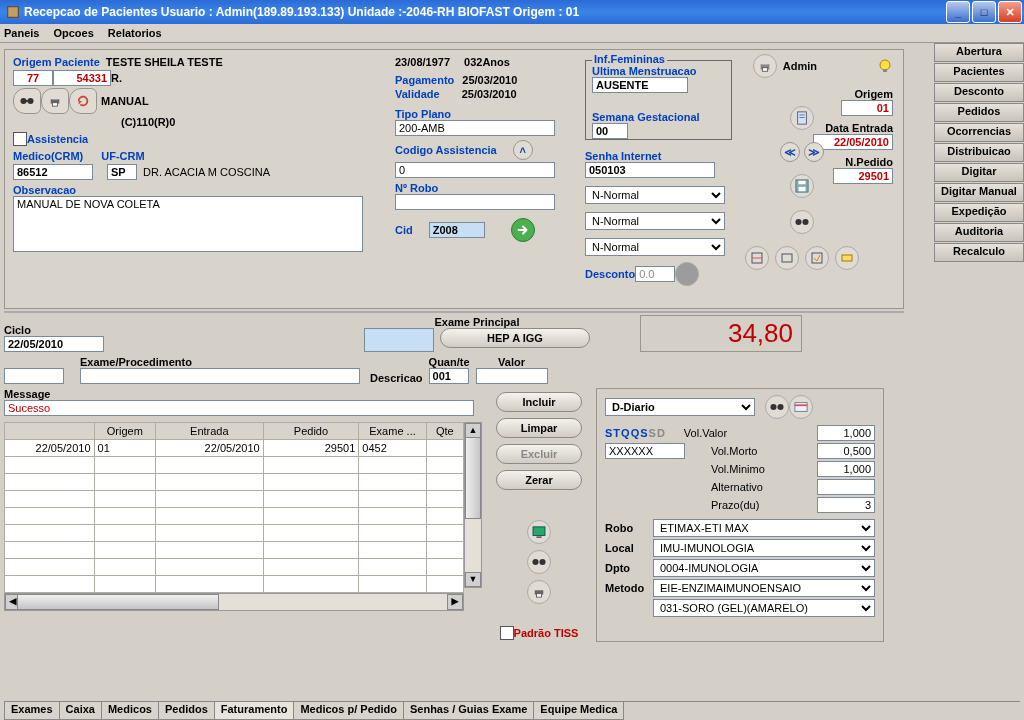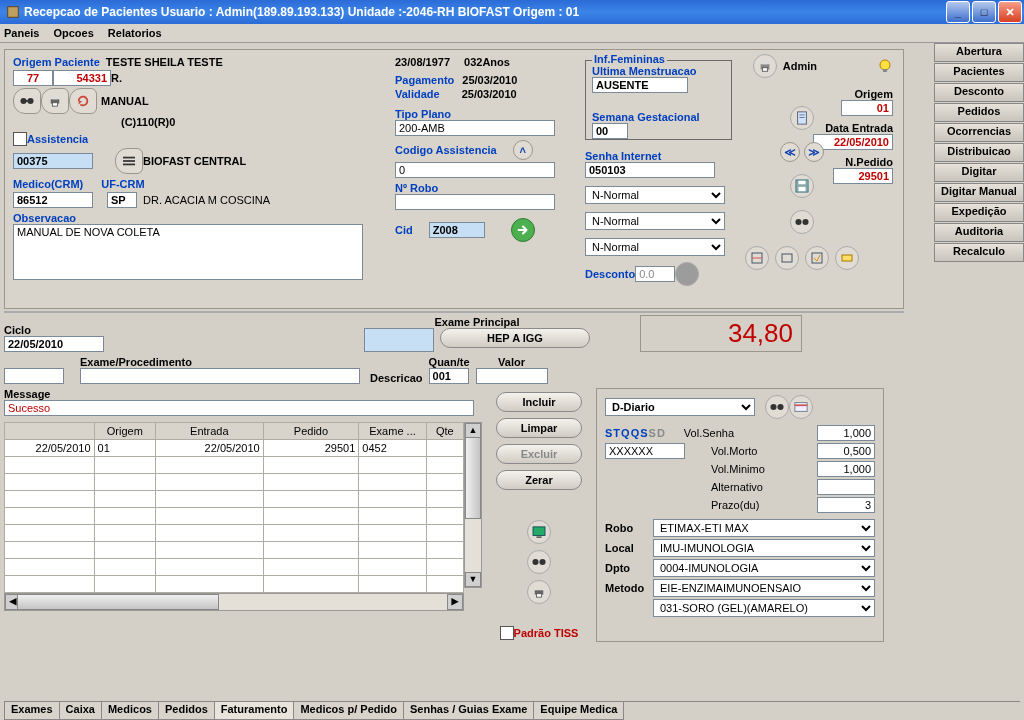--- a/index.html
+++ b/index.html
@@ -152,31 +152,20 @@
                 <path d="M3 12l0-4 4 0z" fill="#c43"></path>
               </svg>
             </span>
           <span style="font-weight:bold;margin-left:4px">MANUAL</span>
         </div>
         <div style="font-weight:bold;margin:2px 0 4px 108px">(C)110(R)0</div>
         <div class="row">
           <span class="chk"></span>
           <span class="bluelabel">Assistencia</span>
         </div>
-        <div class="row">
-          <input class="field bl" style="width: 80px; font-weight: bold;" value="00375">
-          <span class="icon-btn" style="margin-left:22px">
-              <svg width="14" height="12" viewBox="0 0 16 14">
-                <rect x="1" y="2" width="14" height="2" fill="#333"></rect>
-                <rect x="1" y="6" width="14" height="2" fill="#333"></rect>
-                <rect x="1" y="10" width="14" height="2" fill="#333"></rect>
-              </svg>
-            </span>
-          <span style="font-weight:bold">BIOFAST CENTRAL</span>
-        </div>
         <div class="row" style="margin-top:4px">
           <span class="bluelabel">Medico(CRM)</span>
           <span class="bluelabel" style="margin-left:18px">UF-CRM</span>
         </div>
         <div class="row">
           <input class="field" style="width: 80px; font-weight: bold;" value="86512">
           <input class="field" style="width: 30px; font-weight: bold; margin-left: 14px;" value="SP">
           <span style="font-weight:normal;margin-left:6px">DR. ACACIA M COSCINA</span>
         </div>
         <div class="bluelabel" style="margin-top:4px">Observacao</div>
@@ -481,21 +470,21 @@
               </span>
             <span class="icon-round">
                 <svg width="14" height="12" viewBox="0 0 16 12">
                   <rect x="1" y="1" width="14" height="10" fill="#eef" stroke="#678"></rect>
                   <rect x="1" y="3" width="14" height="2" fill="#c55"></rect>
                 </svg>
               </span>
           </div>
           <div class="row" style="margin-top:6px">
             <div class="days"><span class="b">S</span><span class="b">T</span><span class="b">Q</span><span class="b">Q</span><span class="b">S</span><span class="g">S</span><span class="g">D</span></div>
-            <span style="margin-left:18px">Vol.Senha</span>
+            <span style="margin-left:18px">Vol.Valor</span>
             <input class="field" style="width: 58px; text-align: right; margin-left: auto;" value="1,000">
           </div>
           <div class="row">
             <input class="field" style="width: 80px;" value="XXXXXX">
             <span style="margin-left:26px">Vol.Morto</span>
             <input class="field" style="width: 58px; text-align: right; margin-left: auto;" value="0,500">
           </div>
           <div class="row">
               <span style="margin-left:106px">Vol.Minimo</span>
               <input class="field" style="width: 58px; text-align: right; margin-left: auto;" value="1,000">

